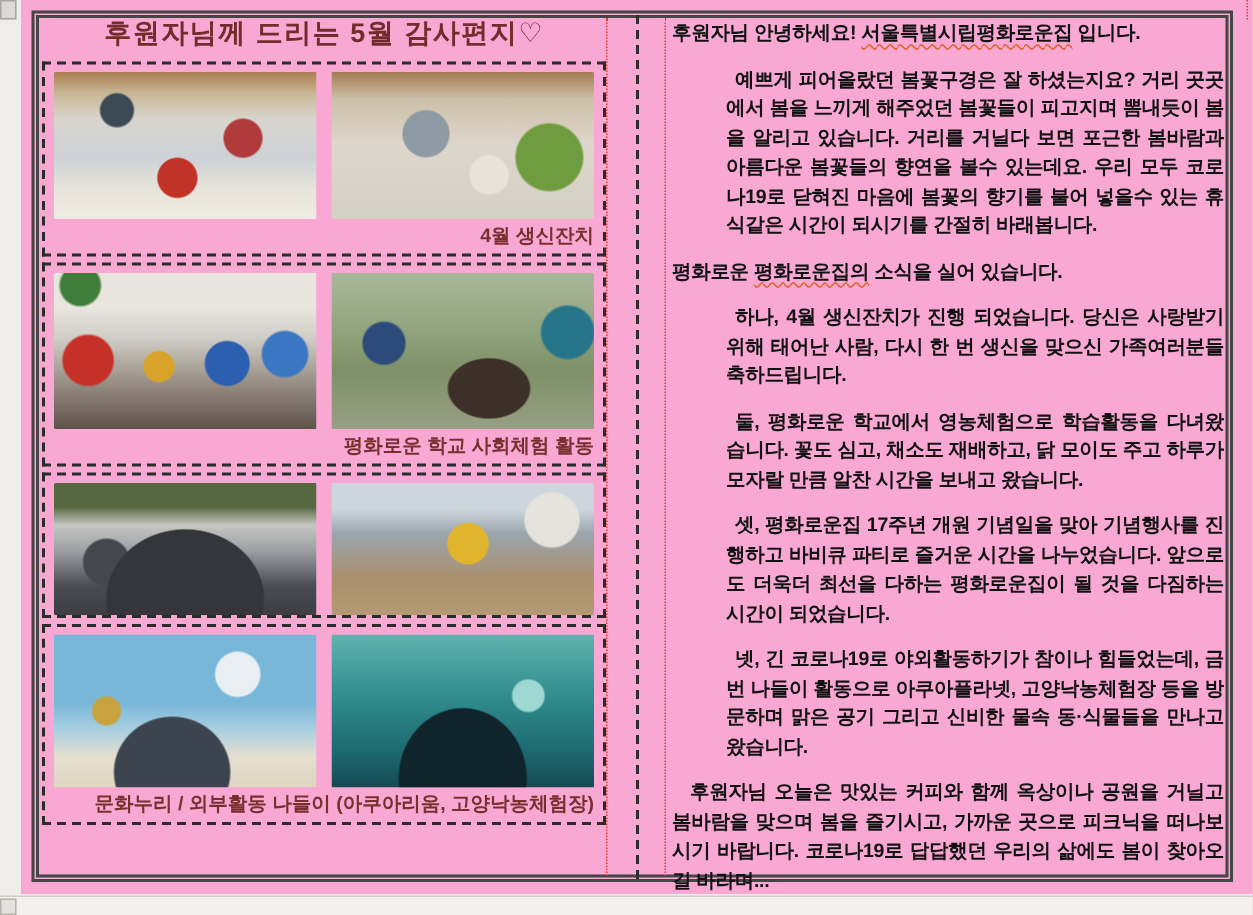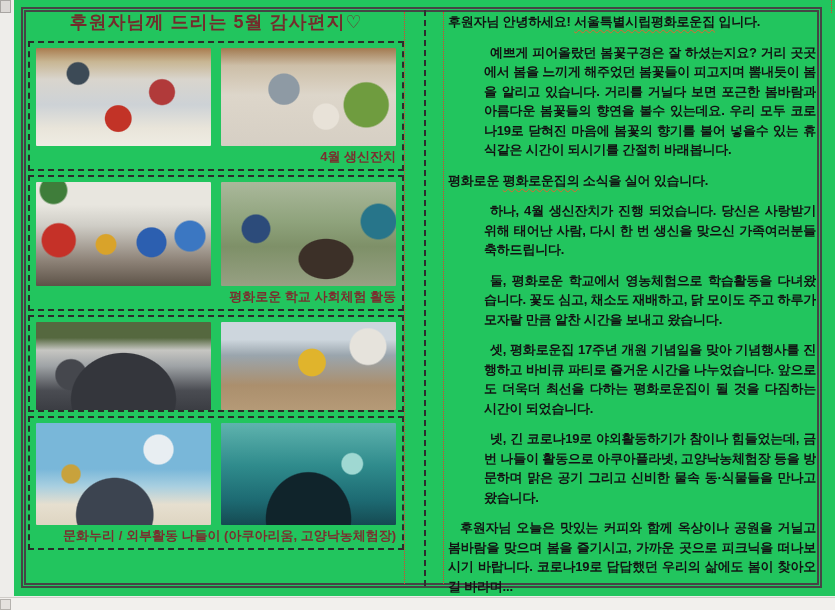--- a/index.html
+++ b/index.html
@@ -17,21 +17,21 @@
     position:absolute;left:0;bottom:0;width:835px;height:13px;
     background:#f2f0ed;border-top:1px solid #cfccc8;box-sizing:border-box;
   }
   .h-scrollbar .thumb{
     position:absolute;left:0;top:1px;width:11px;height:11px;
     background:#e4e1de;border:1px solid #b5b2ae;box-sizing:border-box;
   }
   
   .page{
     position:absolute;left:14px;top:0;width:821px;height:596px;
-    background:#22c55e;
+    background:#f9a8d4;
   }
   .page-frame{
     position:absolute;left:7px;top:7px;right:13px;bottom:8px;
     border:5px double #454545;box-sizing:border-box;pointer-events:none;
   }
   
   .divider-dashed{
     position:absolute;left:410px;top:10px;bottom:10px;width:0;
     border-left:2px dashed #2e2e2e;
   }

